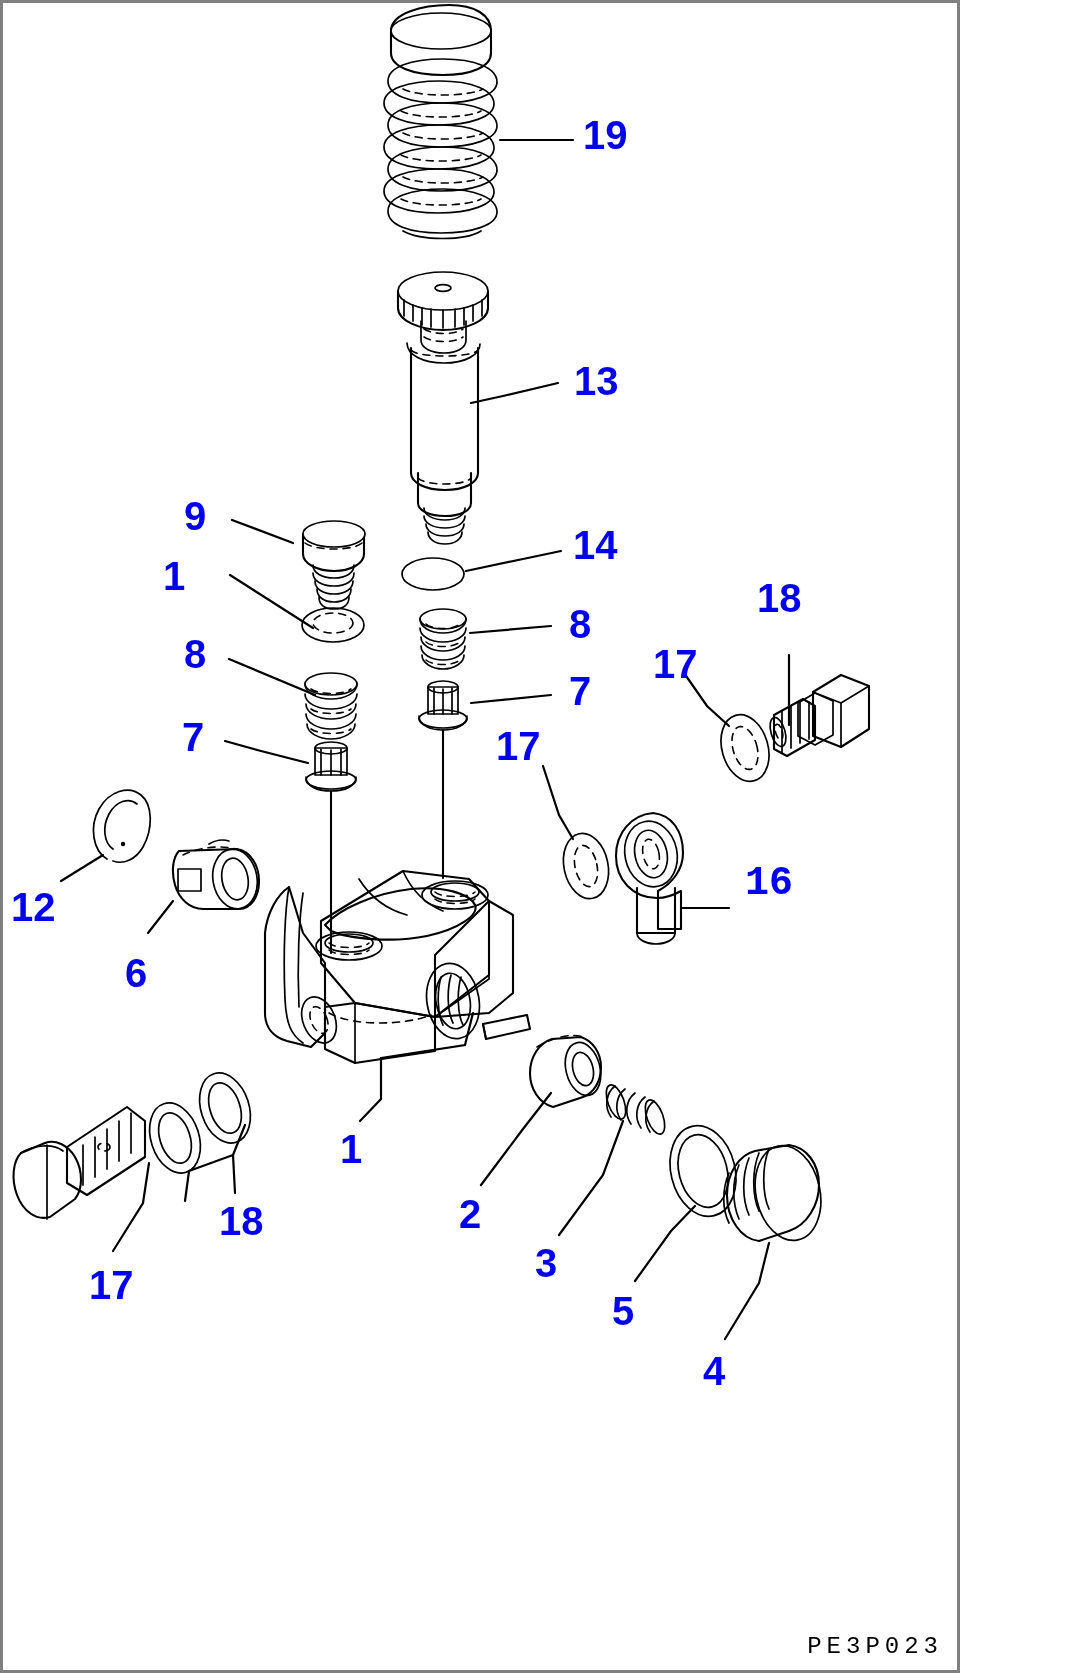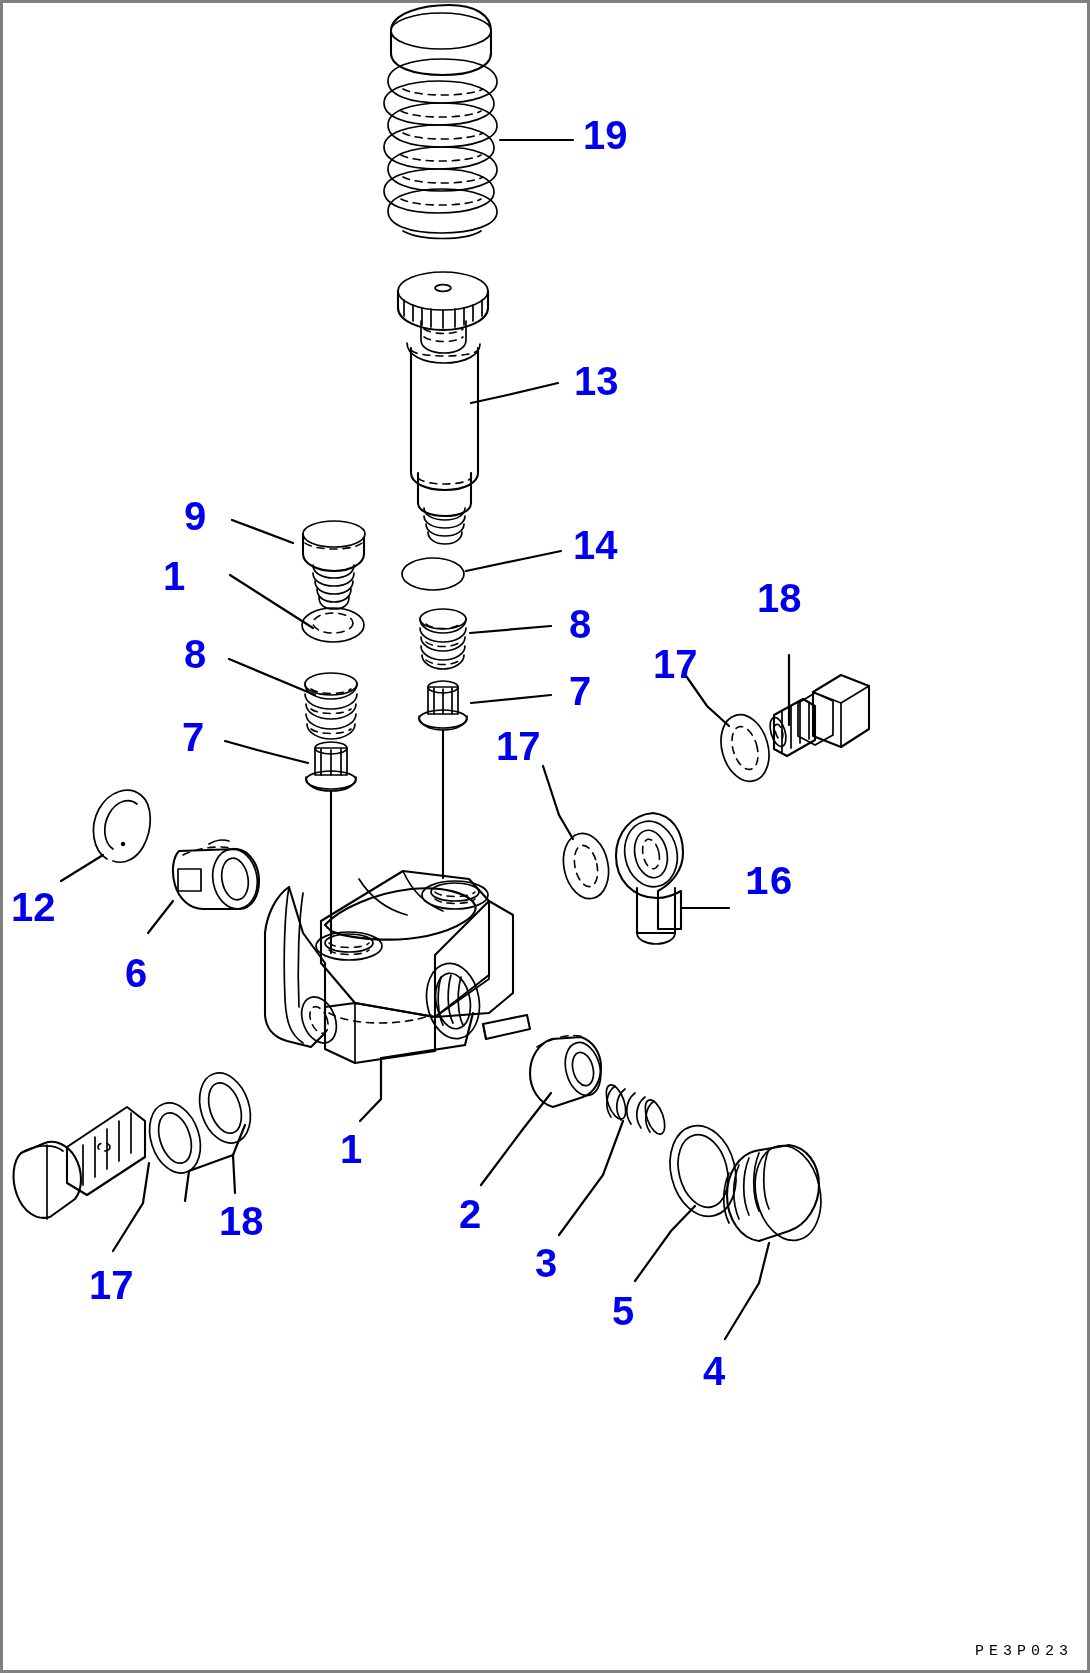--- a/index.html
+++ b/index.html
@@ -1,20 +1,20 @@
 <!DOCTYPE html>
 <html><head>
 <meta charset="utf-8">
 <style>
   html,body{margin:0;padding:0;background:#ffffff;}
   body{font-family:"Liberation Sans",sans-serif;}
 
   #page{
     position:relative;
-    width:1090px;
+    width:960px;
     height:1673px;
     background:#ffffff;
     box-sizing:border-box;
     border:3px solid #808080;
     overflow:hidden;
   }
 
   #canvas{position:absolute;left:0;top:0;width:1090px;height:1673px;}
 
   .callout{
@@ -28,21 +28,21 @@
     white-space:nowrap;
     user-select:none;
   }
 
   #partcode{
     position:absolute;
     right:14px;
     bottom:10px;
     color:#000000;
     font-family:"Liberation Mono","DejaVu Sans Mono",monospace;
-    font-size:15px;
+    font-size:24px;
     letter-spacing:5px;
     white-space:nowrap;
   }
 </style>
 </head>
 <body>
 
 <div id="page">
 
   <svg id="canvas" viewBox="0 0 1090 1673" xmlns="http://www.w3.org/2000/svg">

